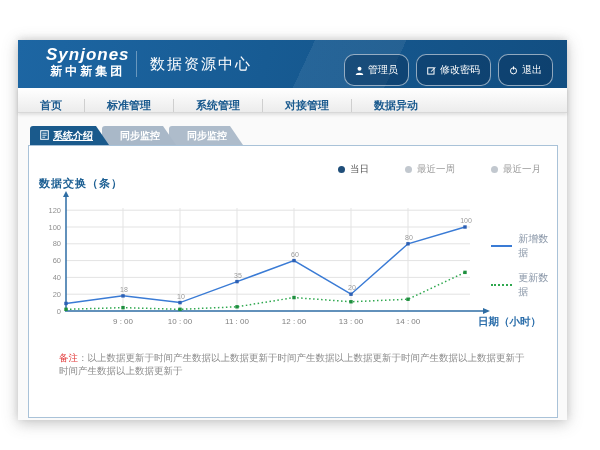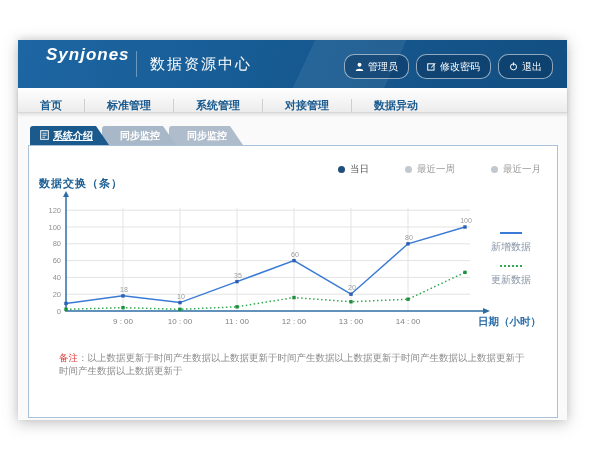--- a/index.html
+++ b/index.html
@@ -17,21 +17,21 @@
   .header::after { content:""; position:absolute; inset:0;
     background:linear-gradient(115deg,transparent 52%,rgba(255,255,255,0.07) 52%,rgba(255,255,255,0.07) 68%,transparent 68%); }
   .logo { position:absolute; left:28px; top:5px; color:#fff; text-align:center; z-index:2; }
   .logo .en { font-size:17px; font-weight:bold; font-style:italic; letter-spacing:1px; line-height:19px; }
   .logo .cn { font-size:12px; font-weight:bold; letter-spacing:3px; line-height:15px; }
   .header .divider { position:absolute; left:118px; top:11px; width:1px; height:26px;
     background:rgba(255,255,255,0.35); z-index:2; }
   .app-title { position:absolute; left:132px; top:15px; color:#fff; font-size:15px;
     letter-spacing:2px; z-index:2; }
   .pills { position:absolute; right:14px; top:14px; display:flex; gap:7px; z-index:2; }
-  .pill { display:flex; align-items:center; gap:4px; height:25px; padding:0 10px;
+  .pill { display:flex; align-items:center; gap:4px; height:32px; padding:0 10px;
     border:1px solid rgba(255,255,255,0.55); border-radius:10px;
     background:rgba(8,48,88,0.45); color:#fff; font-size:10px; cursor:pointer; }
   .pill svg { display:block; }
 
   
   .nav { display:flex; align-items:flex-end; height:25px;
     background:linear-gradient(#ffffff,#ececec); border-bottom:1px solid #d8d8d8;
     box-shadow:0 2px 3px rgba(0,0,0,0.10); position:relative; z-index:3; }
   .nav-item { padding:0 22px; font-size:11px; font-weight:bold; color:#1a5a8e;
     border-right:1px solid #cfcfcf; line-height:13px; cursor:pointer; }
@@ -57,38 +57,39 @@
   .radio .dot { width:7px; height:7px; border-radius:50%; background:#c2c8cf; }
   .radio.selected { color:#555; }
   .radio.selected .dot { background:#1f4e79; }
 
   .y-title { position:absolute; left:10px; top:30px; font-size:11px; font-weight:bold;
     color:#1c5f93; letter-spacing:1px; }
 
   .chart-svg { position:absolute; left:0; top:45px; }
 
   .legend { position:absolute; left:462px; top:86px; display:flex; flex-direction:column; gap:11px; }
-  .legend-item { display:flex; align-items:center; gap:6px; font-size:10px; color:#8a97a8;flex-direction:column; }
+  .legend-item { display:flex; align-items:center; gap:6px; font-size:10px; color:#8a97a8; }
   .swatch { width:22px; height:0; }
   .swatch.solid  { border-top:2px solid #3a7bd5; }
   .swatch.dotted { border-top:2px dotted #2fa84f; }
 
   .note { position:absolute; left:30px; top:205px; width:470px; font-size:9.5px;
     line-height:13px; color:#8c8c8c; }
   .note .red { color:#e23b3b; }
 </style>
 </head>
 <body>
 
 <div class="stage">
   <div class="app">
 
     <div class="header">
       <div class="logo">
         <div class="en">Synjones</div>
+        <div class="cn">新中新集团</div>
       </div>
       <div class="divider"></div>
       <div class="app-title">数据资源中心</div>
       <div class="pills">
         <div class="pill">
           <span>
             <svg width="9" height="9" viewBox="0 0 10 10">
                 <circle cx="5" cy="3" r="2.2" fill="#fff"></circle>
                 <path d="M0.8 10 C0.8 6.8 9.2 6.8 9.2 10 Z" fill="#fff"></path>
               </svg>

